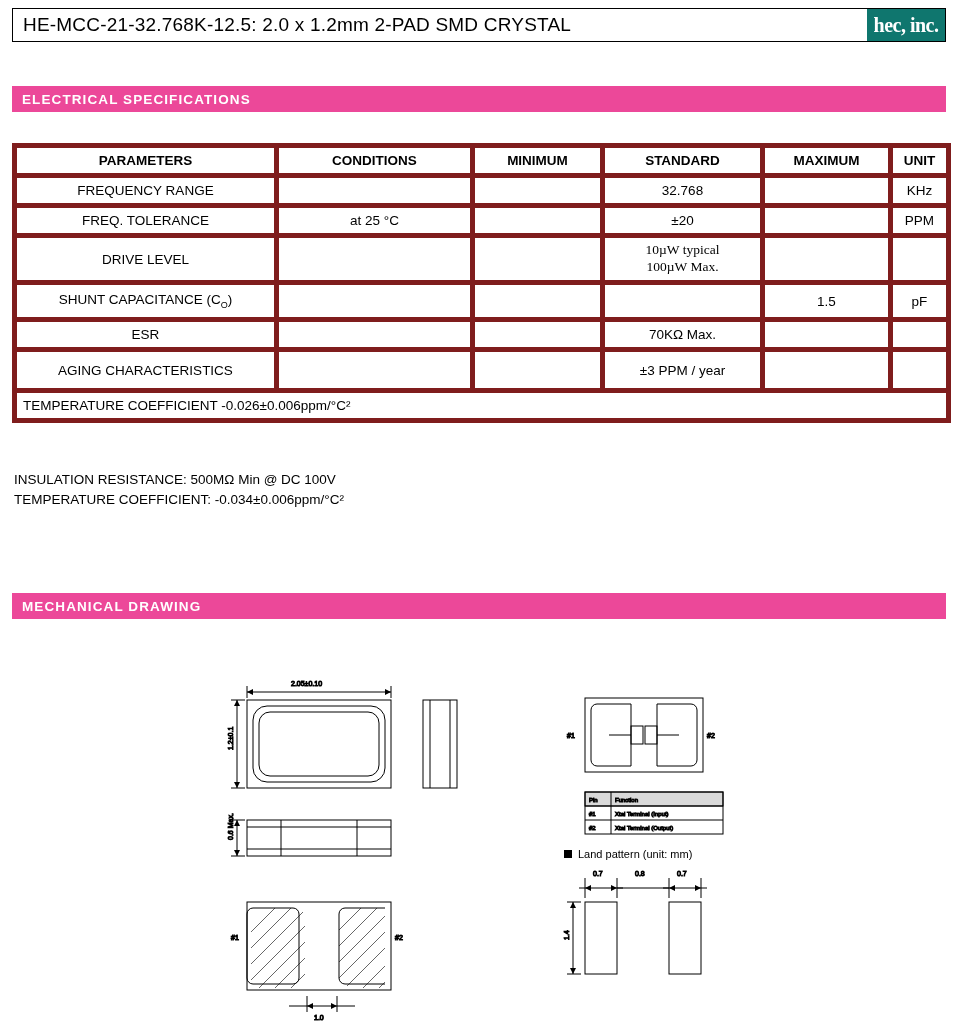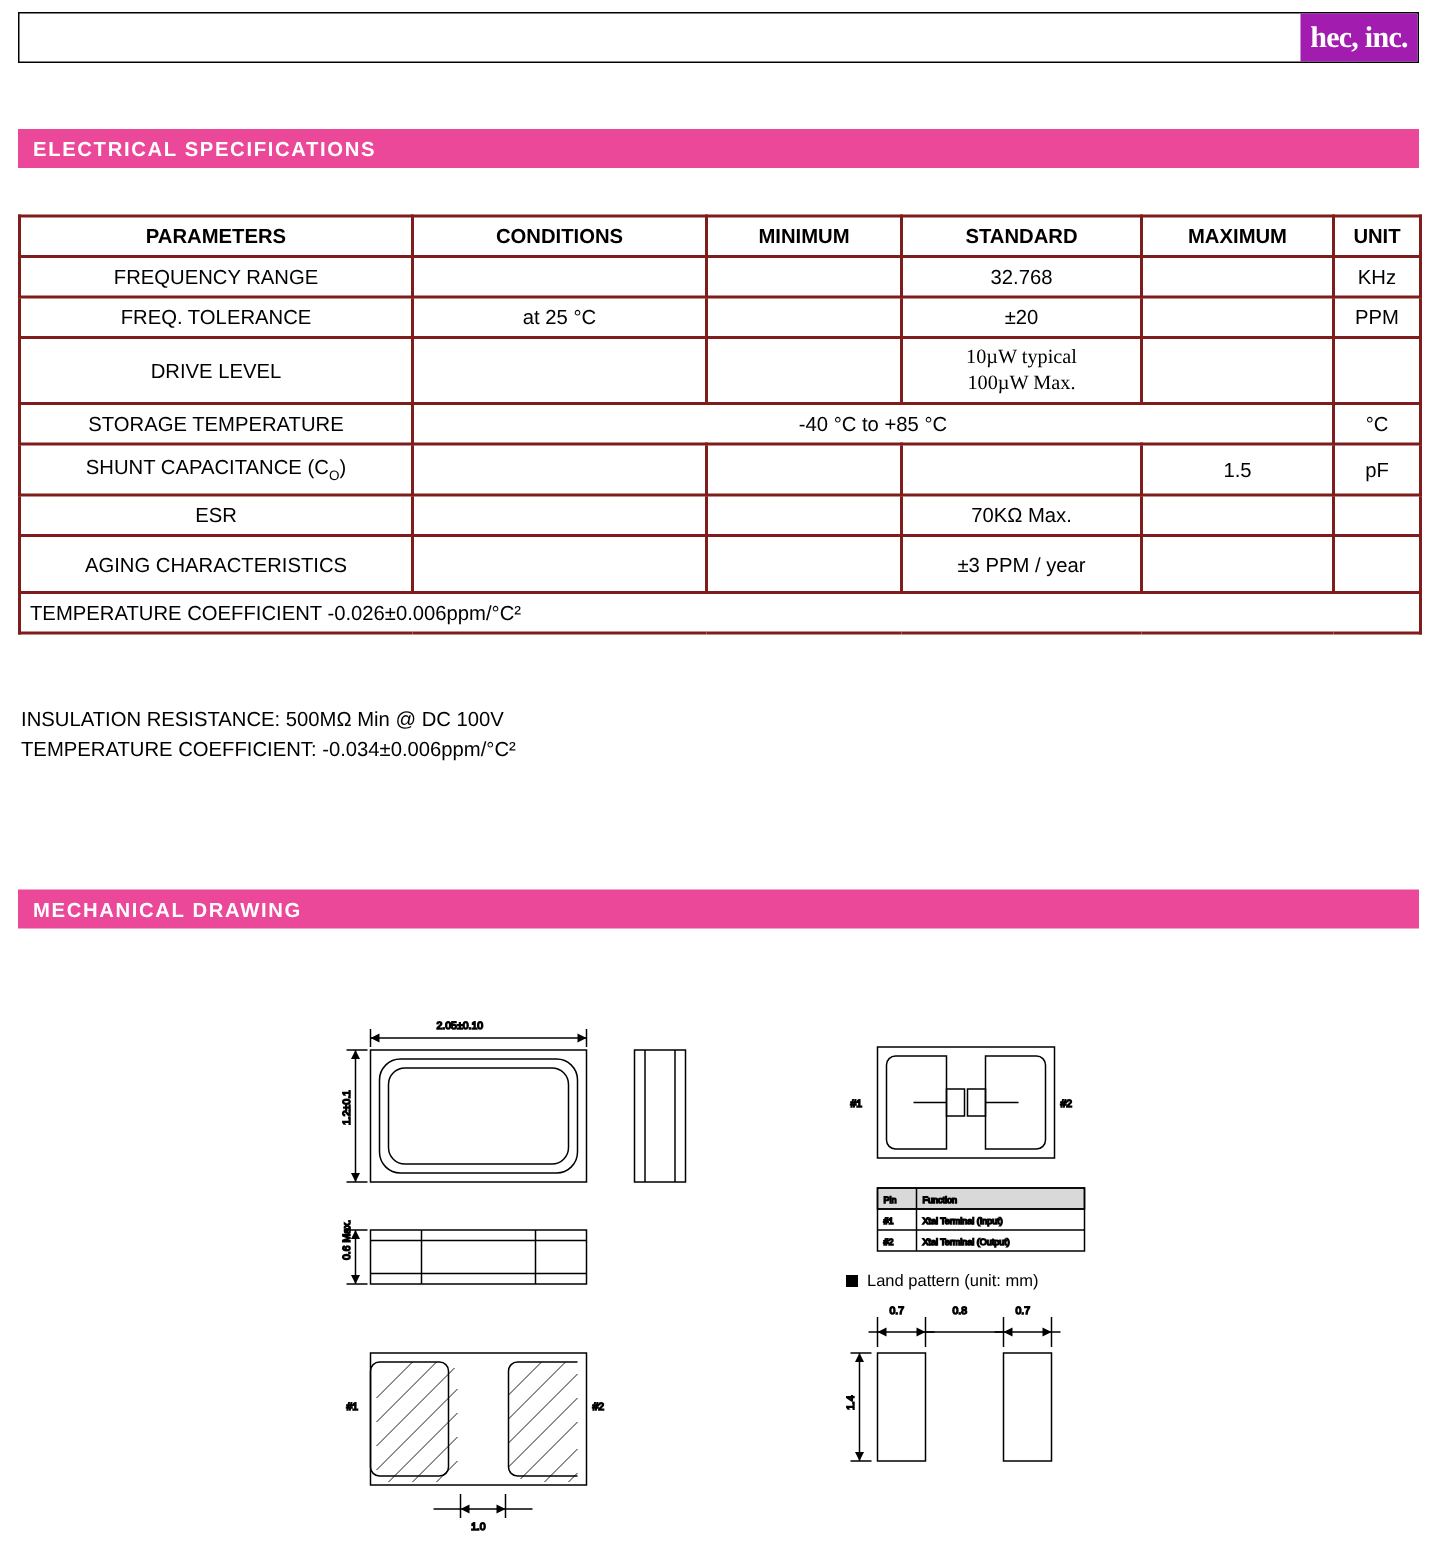--- a/index.html
+++ b/index.html
@@ -38,21 +38,21 @@
     padding-left: 10px;
     letter-spacing: 0.2px;
     white-space: nowrap;
   }
   .logo-box {
     position: absolute;
     right: 0px;
     top: 0px;
     width: 78px;
     height: 32px;
-    background: #a21caf;
+    background: #0f766e;
     color: #fff;
     display: flex;
     align-items: center;
     justify-content: center;
     font-family: "Liberation Serif", serif;
     font-weight: bold;
     font-size: 20px;
     letter-spacing: -0.5px;
   }
 
@@ -80,21 +80,21 @@
   .spec-table {
     position: absolute;
     left: 12px;
     top: 143px;
     width: 934px;
     border-collapse: collapse;
     font-size: 13.5px;
     table-layout: fixed;
   }
   .spec-table td, .spec-table th {
-    border: 2px solid #7f1d1d;
+    border: 5px solid #7f1d1d;
     text-align: center;
     vertical-align: middle;
     padding: 2px 3px;
     height: 21px;
     font-weight: normal;
   }
   .spec-table th {
     font-weight: bold;
     font-size: 13.5px;
   }
@@ -154,20 +154,21 @@
     background: #000;
     display: inline-block;
   }
 </style>
 </head>
 <body>
 
 <div class="page">
 
   <div class="header">
+    <div class="header-title">HE-MCC-21-32.768K-12.5:  2.0 x 1.2mm 2-PAD SMD CRYSTAL</div>
     <div class="logo-box">hec, inc.</div>
   </div>
 
   <div class="section-bar" id="bar-elec">
     <span>ELECTRICAL  SPECIFICATIONS</span>
   </div>
 
   <table class="spec-table">
     <colgroup>
       <col class="col-param">
@@ -213,25 +214,20 @@
         <td></td>
         <td class="twoline">
           <div>10µW typical</div>
           <div>100µW Max.</div>
         </td>
         <td></td>
         <td></td>
       </tr>
 
 
-      <tr>
-        <td>STORAGE TEMPERATURE</td>
-        <td colspan="4">-40 °C to +85 °C</td>
-        <td>°C</td>
-      </tr>
 
       <tr>
         <td style="height:28px"><span>SHUNT CAPACITANCE (C</span><span class="sub">O</span><span>)</span></td>
         <td></td>
         <td></td>
         <td></td>
         <td>1.5</td>
         <td>pF</td>
       </tr>
 

